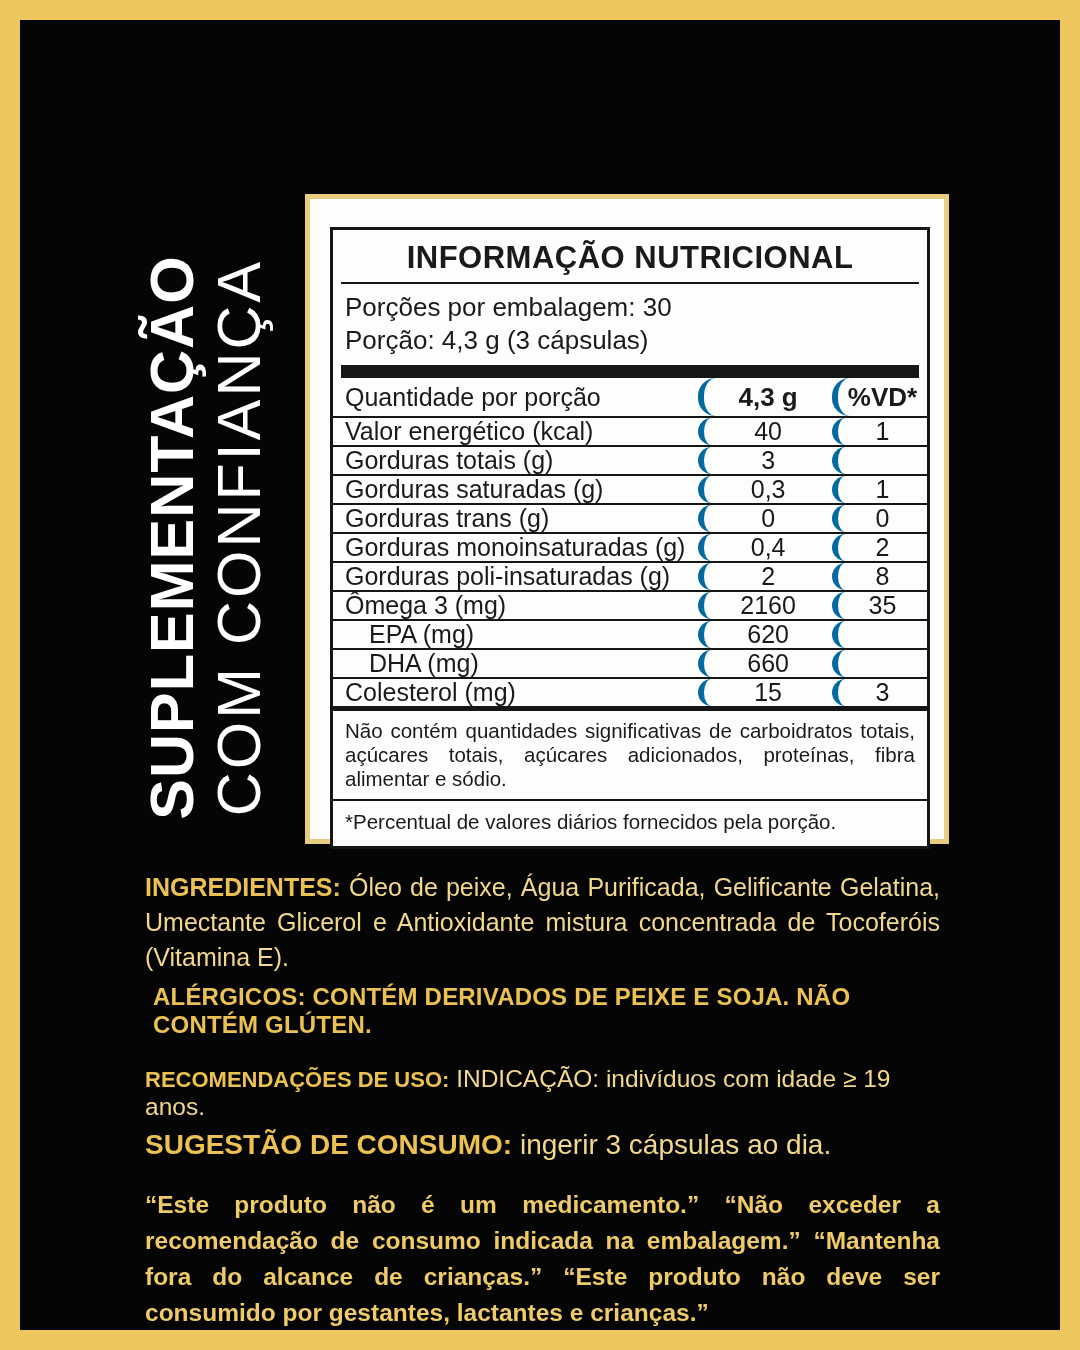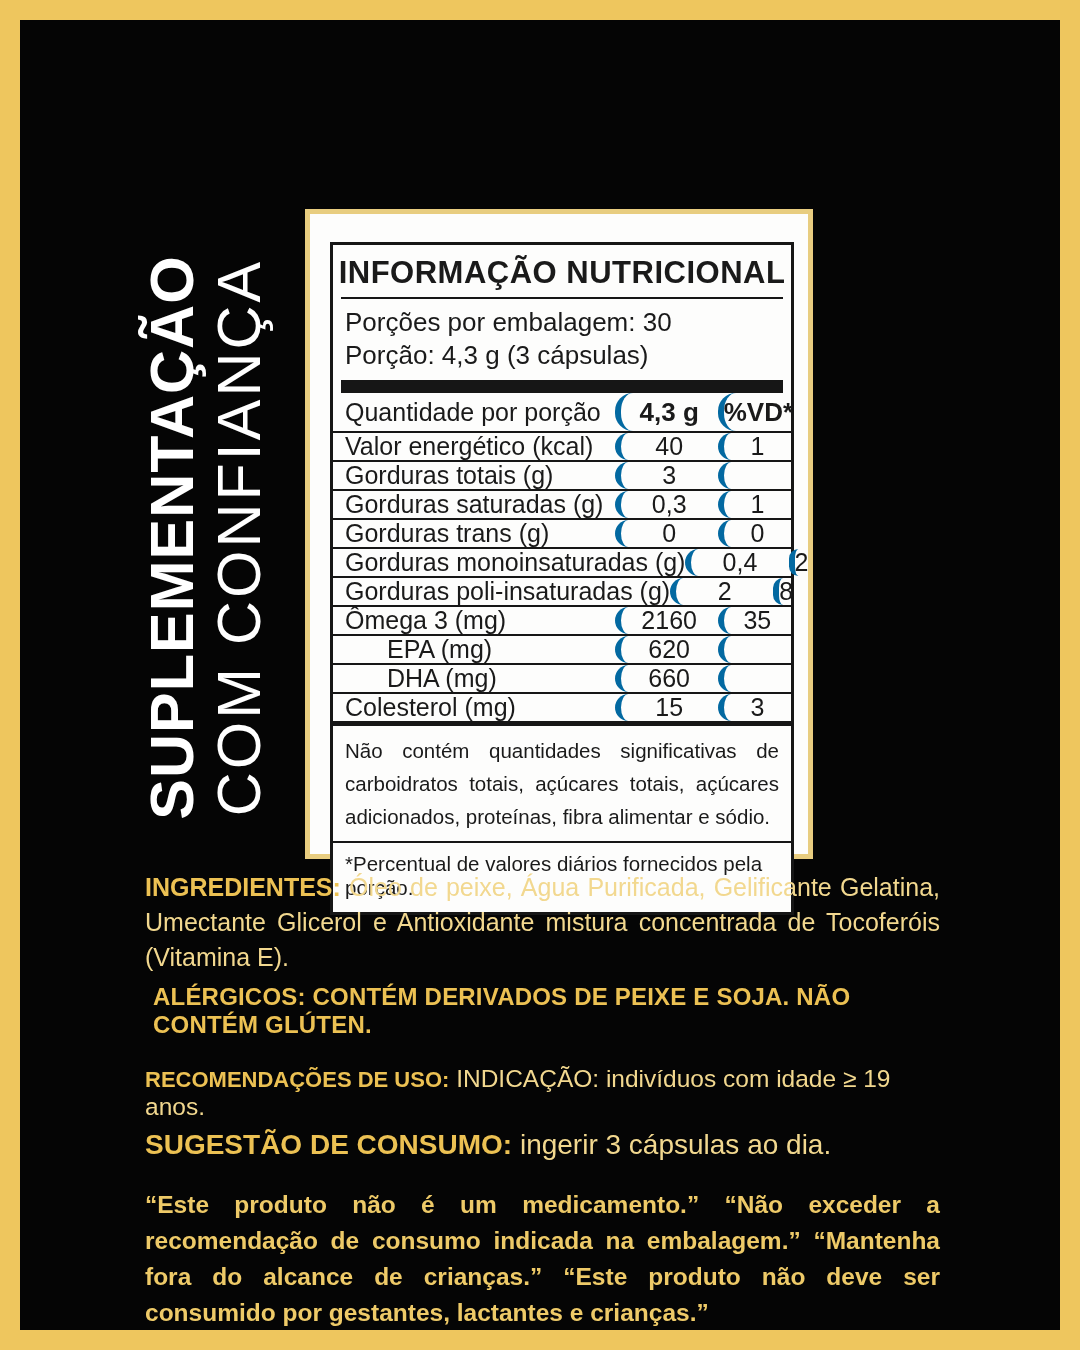--- a/index.html
+++ b/index.html
@@ -19,48 +19,48 @@
     color:#ffffff;text-align:center;
   }
   .side-brand .l1{
     font-size:61px;font-weight:700;letter-spacing:1px;line-height:68px;white-space:nowrap;
   }
   .side-brand .l2{
     font-size:61px;font-weight:400;letter-spacing:3px;line-height:66px;white-space:nowrap;
   }
   
   .panel{
-    position:absolute;left:305px;top:209px;width:508px;height:650px;
+    position:absolute;left:305px;top:194px;width:644px;height:650px;
     background:#fdfdfc;border:5px solid #e8cd80;box-sizing:border-box;
   }
   .nbox{
     margin:28px 14px 0 20px;border:3px solid #161616;box-sizing:border-box;
     color:#1a1a1a;background:#fdfdfc;
   }
   .ntitle{
     font-size:31px;font-weight:700;text-align:center;padding:10px 4px 6px;letter-spacing:.5px;
   }
   .trule{border-bottom:2px solid #161616;margin:0 8px;}
   .servings{font-size:26px;line-height:33px;padding:7px 8px 6px 12px;}
   .thickbar{height:13px;background:#161616;margin:2px 8px 0 8px;}
   
   .t-row{display:flex;align-items:center;border-bottom:2px solid #161616;height:27px;margin:0;}
   .t-row.header{height:38px;}
   .t-row.last{border-bottom:5px solid #161616;}
   .c-label{flex:0 0 61.5%;font-size:25px;padding-left:12px;box-sizing:border-box;white-space:nowrap;}
-  .t-row.sub .c-label{padding-left:54px;}
+  .t-row.sub .c-label{padding-left:36px;}
   .c-qty,.c-vd{
     align-self:stretch;display:flex;align-items:center;justify-content:center;
     border-left:6px solid #0369a1;font-size:25px;box-sizing:border-box;border-radius:18px;
   }
   .c-qty{flex:0 0 22.5%;}
   .c-vd{flex:1 1 auto;}
   .header .c-qty,.header .c-vd{font-weight:700;font-size:26px;}
   .footnote{
-    font-size:20.5px;line-height:33px;text-align:justify;
+    font-size:20.5px;line-height:24px;text-align:justify;
     padding:8px 12px 8px 12px;border-bottom:2px solid #161616;
   }
   .dvnote{font-size:20.5px;padding:9px 20px 12px 12px;}
   
   .info{
     position:absolute;left:145px;top:870px;width:795px;color:#f2d88f;
   }
   .p-ing{font-size:25px;line-height:35px;text-align:justify;}
   .b-gold{font-weight:700;color:#ecc153;}
   .p-alg{font-size:24px;font-weight:700;color:#ecc153;margin-top:8px;padding-left:8px;letter-spacing:.2px;}

